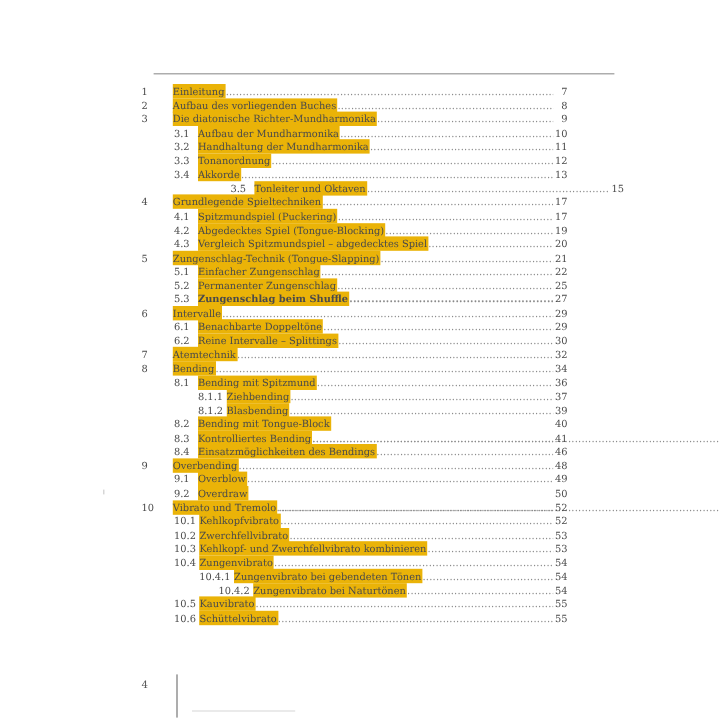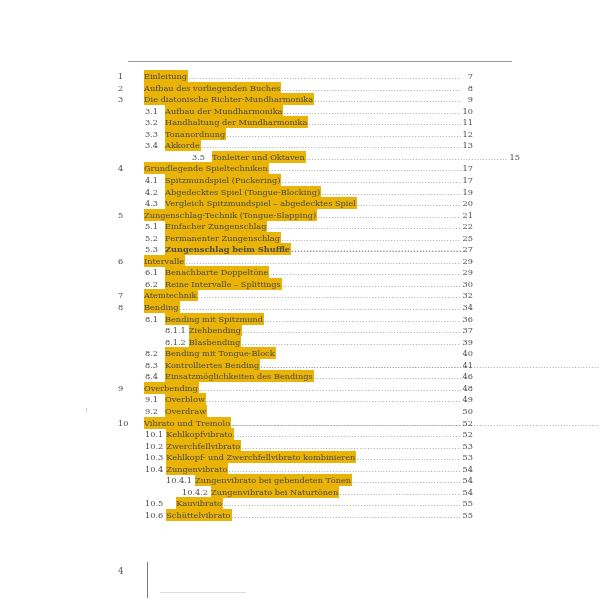--- a/index.html
+++ b/index.html
@@ -329,21 +329,21 @@
     <div class="row" style="top: 415.8px; left: 0px; width: 473px;">
       <div class="title-wrap" style="left: 166px; right: 12px;">
         <span style="margin-right: 3px; margin-left: 16px;">10.4.2</span>
         <span class="title">Zungenvibrato bei Naturtönen</span>
         <span class="dots"></span>
       </div>
       <span class="page">54</span>
     </div>
     <div class="row" style="top: 427.35px; left: 0px; width: 473px;">
       <div class="title-wrap" style="left: 145px; right: 12px;">
-        <span style="margin-right: 13px;">10.5</span>
+        <span style="margin-right: 3px;">10.5</span>
         <span class="title">Kauvibrato</span>
         <span class="dots"></span>
       </div>
       <span class="page">55</span>
     </div>
     <div class="row" style="top: 438.9px; left: 0px; width: 473px;">
       <div class="title-wrap" style="left: 145px; right: 12px;">
         <span style="margin-right: 3px;">10.6</span>
         <span class="title">Schüttelvibrato</span>
         <span class="dots"></span>

